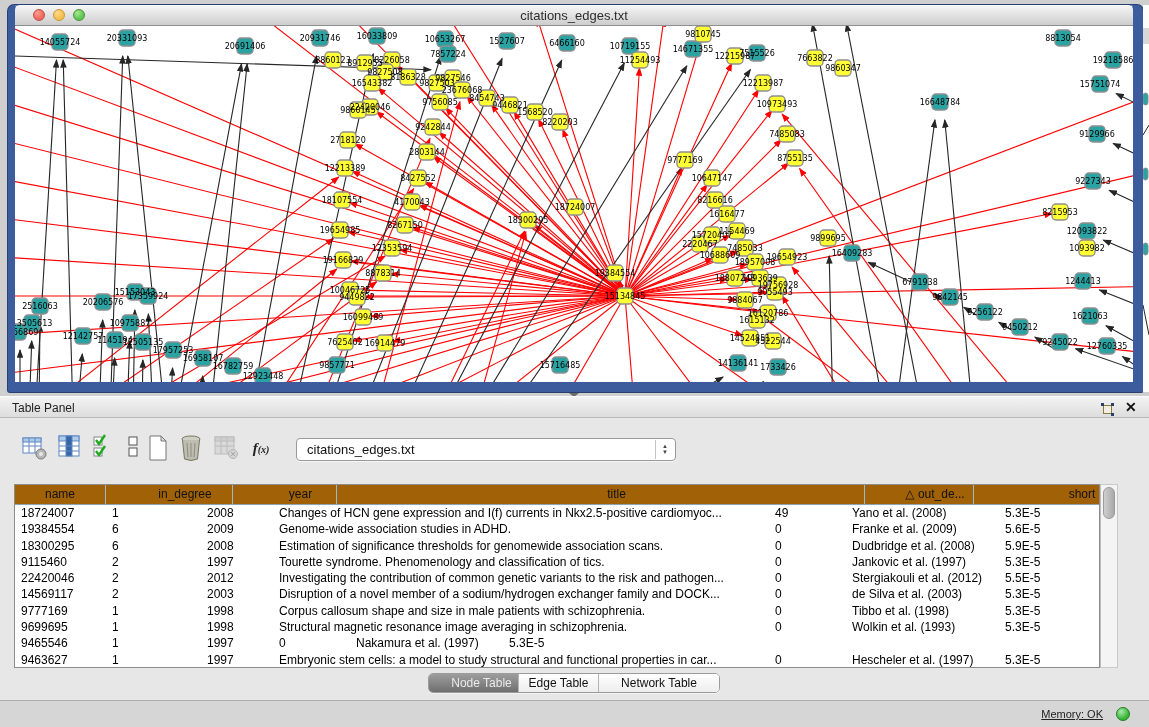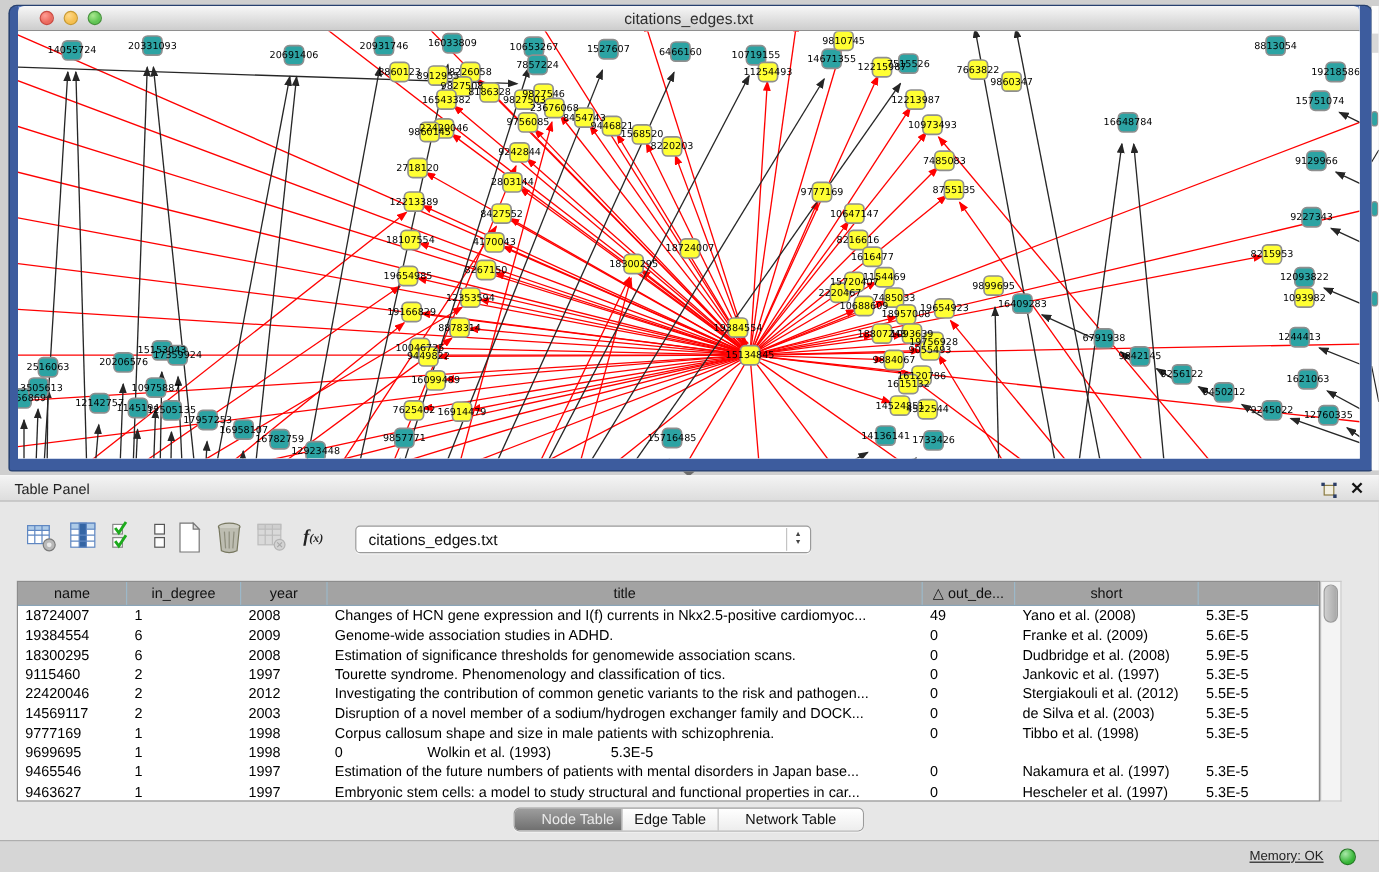--- a/index.html
+++ b/index.html
@@ -40,21 +40,21 @@
   #tp-toolbar { left:0; top:30px; width:1149px; height:46px; }
   .tbtn { position:absolute; top:8px; width:30px; height:30px; text-align:center; }
   #combo { left:296px; top:12px; width:380px; height:23px; background:#fff;
     border:1px solid #9a9a9a; border-radius:4px; box-shadow:0 1px 0 #f6f6f6; }
   #combo-text { left:10px; top:3px; font-size:13px; color:#111; }
   #combo-step { right:1px; top:1px; width:19px; height:19px; border-left:1px solid #c4c4c4; }
   #combo-step div { font-size:6px; color:#444; line-height:6px; text-align:center; padding-top:3px;}
 
   
   #tbl { left:14px; top:88px; width:1086px; height:184px; background:#fff; border:1px solid #8c8c8c; }
-  #tbl-head { display:flex; height:20px; background:#a3a3a3; border-bottom:1px solid #8aa5b8; }
+  #tbl-head { display:flex; height:20px; background:#a16207; border-bottom:1px solid #8aa5b8;gap:32px; }
   .hcell { font-size:12px; color:#111; text-align:center; line-height:19px;
     border-right:1px solid #9cb8c9; overflow:hidden; white-space:nowrap; flex:none; }
   .hcell:last-child { border-right:none; }
   #tbl-body .trow { display:flex; height:16.3px; }
   .tcell { font-size:12px; color:#000; line-height:16px; padding-left:6px;
     overflow:hidden; white-space:nowrap; flex:none; }
   #vscroll { left:1100px; top:88px; width:18px; height:184px; background:#f4f4f4;
     border:1px solid #c9c9c9; border-left:1px solid #bdbdbd; }
   #vthumb { left:2px; top:2px; width:12px; height:32px; background:linear-gradient(90deg,#cfcfcf,#a8a8a8);
     border-radius:7px; border:1px solid #9b9b9b; }
@@ -645,29 +645,29 @@
           <div class="tcell" style="width: 72px;">1998</div>
           <div class="tcell" style="width: 496px;">Corpus callosum shape and size in male patients with schizophrenia.</div>
           <div class="tcell" style="width: 77px;">0</div>
           <div class="tcell" style="width: 153px;">Tibbo et al. (1998)</div>
           <div class="tcell" style="width: 97px;">5.3E-5</div>
         </div>
         <div class="trow">
           <div class="tcell" style="width: 91px;">9699695</div>
           <div class="tcell" style="width: 95px;">1</div>
           <div class="tcell" style="width: 72px;">1998</div>
+          <div class="tcell" style="width: 496px;">Structural magnetic resonance image averaging in schizophrenia.</div>
           <div class="tcell" style="width: 77px;">0</div>
           <div class="tcell" style="width: 153px;">Wolkin et al. (1993)</div>
           <div class="tcell" style="width: 97px;">5.3E-5</div>
         </div>
         <div class="trow">
           <div class="tcell" style="width: 91px;">9465546</div>
           <div class="tcell" style="width: 95px;">1</div>
           <div class="tcell" style="width: 72px;">1997</div>
-          <div class="tcell" style="width: 496px;">Estimation of the future numbers of patients with mental disorders in Japan base...</div>
           <div class="tcell" style="width: 77px;">0</div>
           <div class="tcell" style="width: 153px;">Nakamura et al. (1997)</div>
           <div class="tcell" style="width: 97px;">5.3E-5</div>
         </div>
         <div class="trow">
           <div class="tcell" style="width: 91px;">9463627</div>
           <div class="tcell" style="width: 95px;">1</div>
           <div class="tcell" style="width: 72px;">1997</div>
           <div class="tcell" style="width: 496px;">Embryonic stem cells: a model to study structural and functional properties in car...</div>
           <div class="tcell" style="width: 77px;">0</div>

